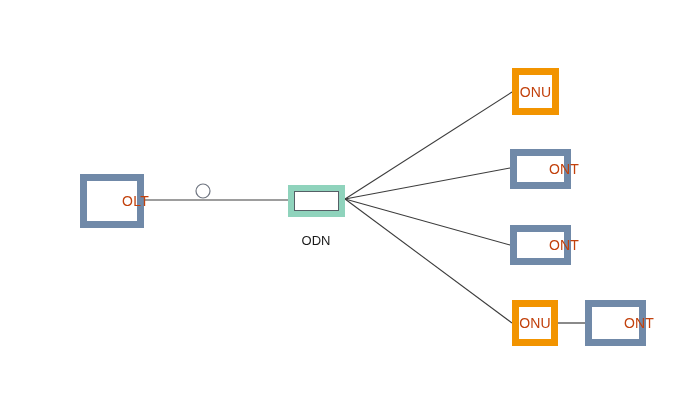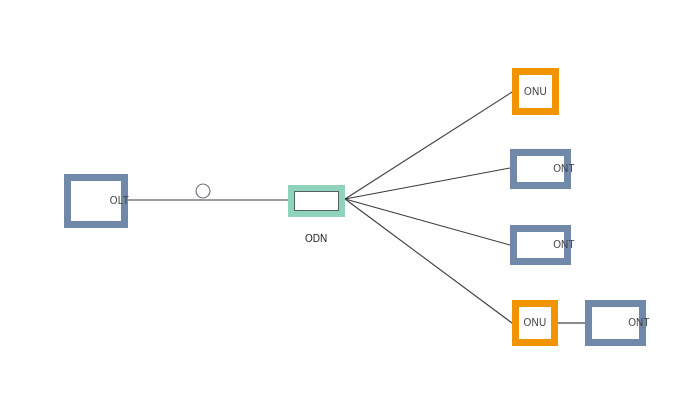--- a/index.html
+++ b/index.html
@@ -28,23 +28,23 @@
   .node {
     position: absolute;
     box-sizing: border-box;
     background: #ffffff;
     display: flex;
     align-items: center;
     justify-content: center;
     z-index: 5;
   }
   .node-label {
-    font-size: 10px;
+    font-size: 14px;
     line-height: 1;
-    color: #404040;
+    color: #c2410c;
     letter-spacing: 0.2px;
     white-space: nowrap;
     user-select: none;
   }
   
   .node-bluegray {
     border: 7px solid #7089a8;
     padding-left: 47px;
   }
   
@@ -59,21 +59,21 @@
   }
   .node-teal .teal-inner {
     box-sizing: border-box;
     width: 100%;
     height: 100%;
     background: #ffffff;
     border: 1px solid #555f66;
   }
   .caption {
     position: absolute;
-    font-size: 10px;
+    font-size: 13px;
     color: #1a1a1a;
     white-space: nowrap;
     user-select: none;
     z-index: 5;
   }
 </style>
 </head>
 <body>
 
 <div id="diagram-canvas">
@@ -85,21 +85,21 @@
     <circle cx="203" cy="191" r="7" fill="#ffffff" stroke="#6f7580" stroke-width="1.2"></circle>
 
     <line x1="345" y1="199" x2="512" y2="92" stroke="#3c3c3c" stroke-width="1.1"></line>
     <line x1="345" y1="199" x2="510" y2="168" stroke="#3c3c3c" stroke-width="1.1"></line>
     <line x1="345" y1="199" x2="510" y2="245" stroke="#3c3c3c" stroke-width="1.1"></line>
     <line x1="345" y1="199" x2="512" y2="323" stroke="#3c3c3c" stroke-width="1.1"></line>
 
     <line x1="558" y1="323" x2="585" y2="323" stroke="#3c3c3c" stroke-width="1.2"></line>
   </svg>
 
-  <div class="node node-bluegray" style="left:64px; top:174px; width:64px; height:54px;">
+  <div class="node node-bluegray" style="left:80px; top:174px; width:64px; height:54px;">
     <span class="node-label">OLT</span>
   </div>
 
   <div class="node node-teal" style="left:288px; top:185px; width:57px; height:32px;">
     <div class="teal-inner"></div>
   </div>
   <div class="caption" style="left:316px; top:233px; transform:translateX(-50%);">ODN</div>
 
   <div class="node node-orange" style="left:512px; top:68px; width:47px; height:47px;">
     <span class="node-label">ONU</span>

